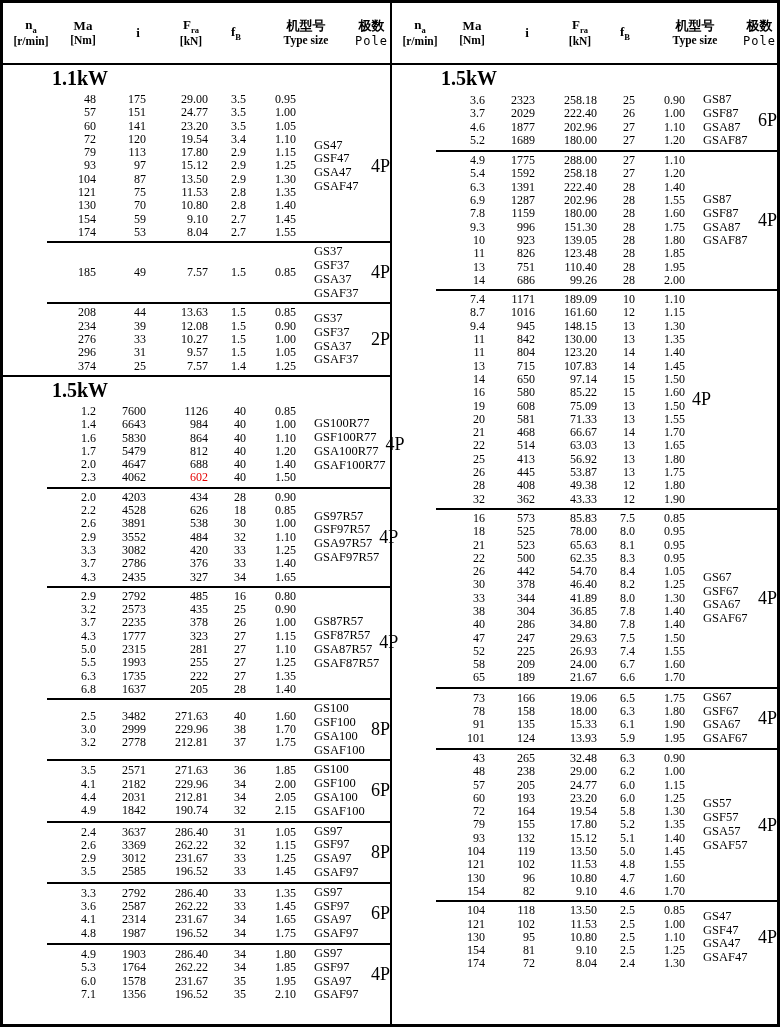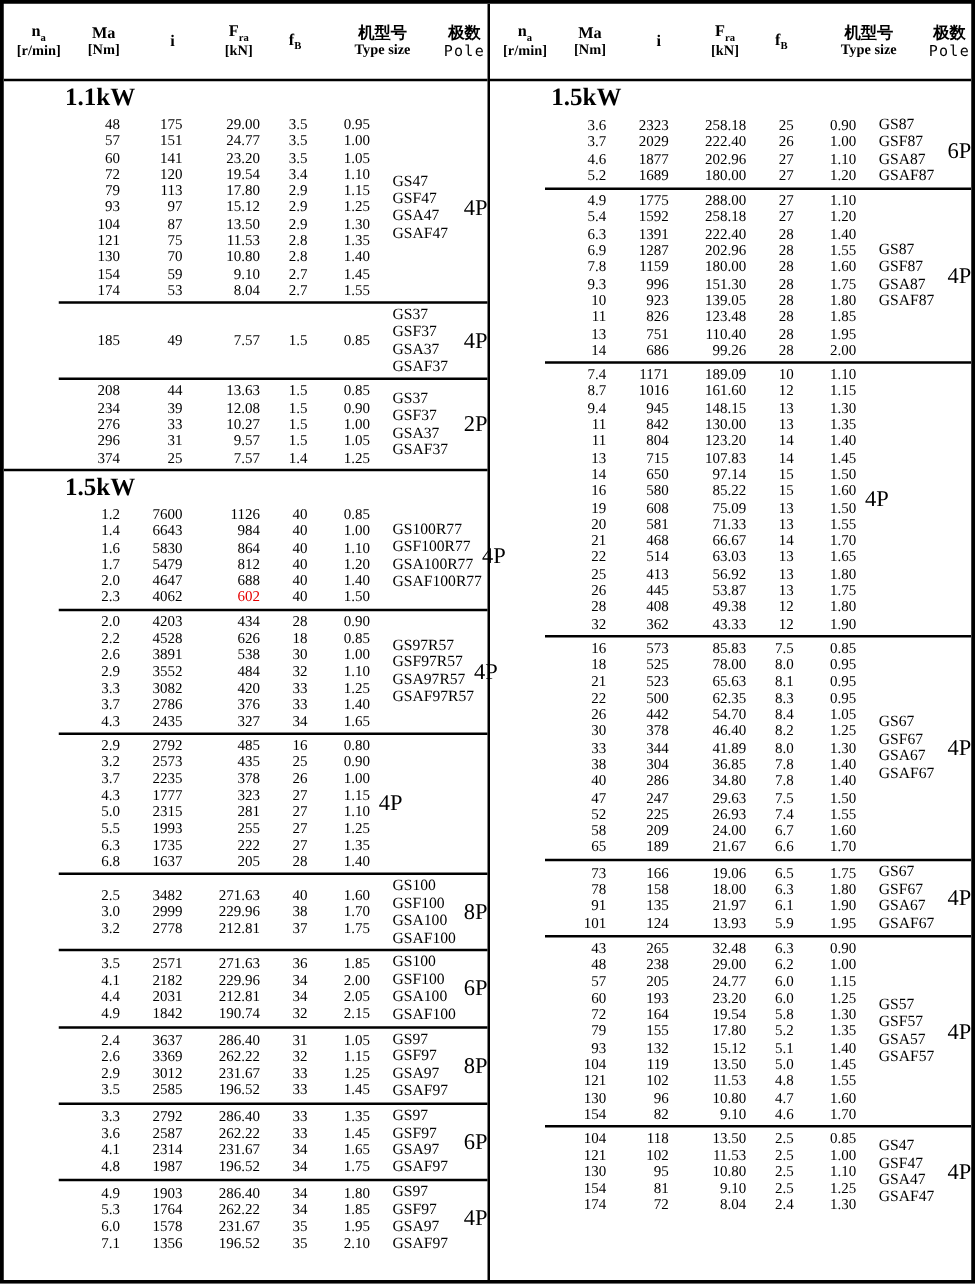--- a/index.html
+++ b/index.html
@@ -391,20 +391,26 @@
                 <div class="cell c4">1.35</div>
               </div>
               <div class="nrow">
                 <div class="cell c0">6.8</div>
                 <div class="cell c1">1637</div>
                 <div class="cell c2">205</div>
                 <div class="cell c3">28</div>
                 <div class="cell c4">1.40</div>
               </div>
             </div>
+            <div class="types">
+              <div class="tlabel">GS87R57</div>
+              <div class="tlabel">GSF87R57</div>
+              <div class="tlabel">GSA87R57</div>
+              <div class="tlabel">GSAF87R57</div>
+            </div>
             <div class="pole">4P</div>
           </div>
           <div class="block">
             <div class="numgrid">
               <div class="nrow">
                 <div class="cell c0">2.5</div>
                 <div class="cell c1">3482</div>
                 <div class="cell c2">271.63</div>
                 <div class="cell c3">40</div>
                 <div class="cell c4">1.60</div>
@@ -975,21 +981,21 @@
               <div class="nrow">
                 <div class="cell c0">78</div>
                 <div class="cell c1">158</div>
                 <div class="cell c2">18.00</div>
                 <div class="cell c3">6.3</div>
                 <div class="cell c4">1.80</div>
               </div>
               <div class="nrow">
                 <div class="cell c0">91</div>
                 <div class="cell c1">135</div>
-                <div class="cell c2">21.97</div>
+                <div class="cell c2">15.33</div>
                 <div class="cell c3">6.1</div>
                 <div class="cell c4">1.90</div>
               </div>
               <div class="nrow">
                 <div class="cell c0">101</div>
                 <div class="cell c1">124</div>
                 <div class="cell c2">13.93</div>
                 <div class="cell c3">5.9</div>
                 <div class="cell c4">1.95</div>
               </div>

